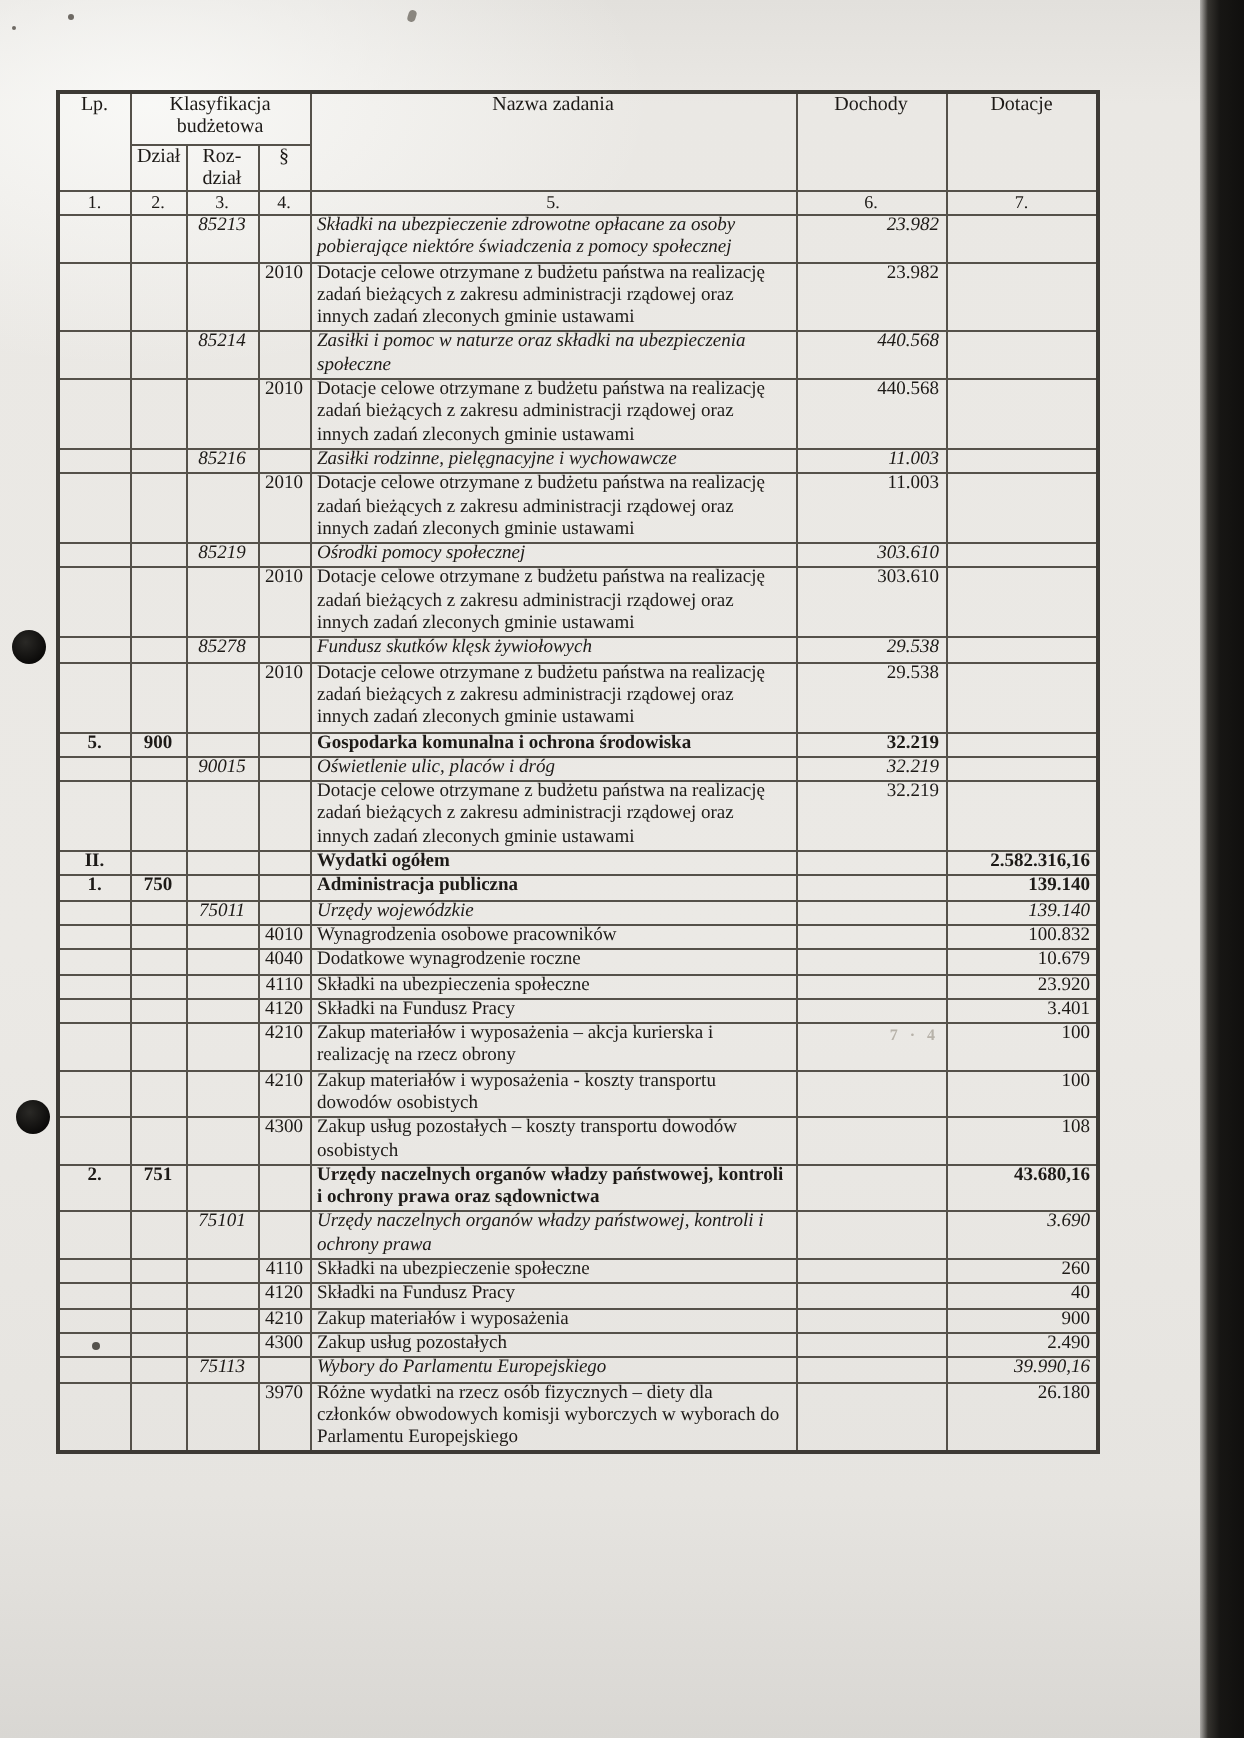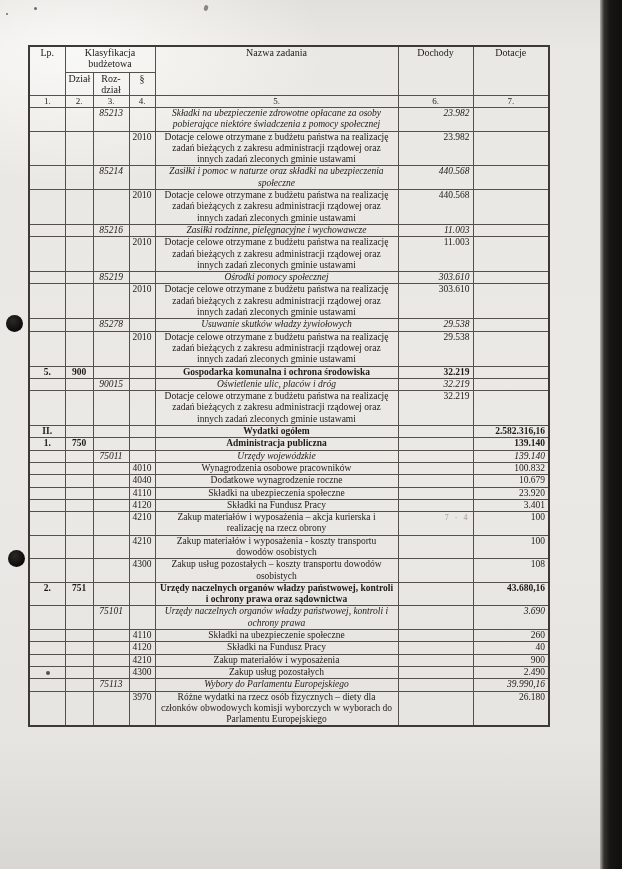--- a/index.html
+++ b/index.html
@@ -41,21 +41,21 @@
   }
   table.budget{border:2px solid #3d3a35;padding-left:39px;}
   thead th{text-align:center;vertical-align:middle;font-weight:bold;font-size:10px;line-height:11px;}
   thead tr.numrow td{height:11px;font-size:9px;line-height:10px;text-align:center;font-weight:normal;padding:0;}
   thead tr.h1 th{height:25px;}
   thead tr.h2 th{height:22px;}
   td.lp{text-align:center;}
   td.dzial{text-align:center;}
   td.rozdzial{text-align:center;font-style:italic;margin-left:11px;}
   td.par{text-align:right;padding-right:4px;}
-  td.nazwa{text-align:center;padding-left:4px;}
+  td.nazwa{text-align:left;padding-left:4px;}
   td.dochody{text-align:right;padding-right:26px;}
   td.wydatki{text-align:right;padding-right:3px;}
   tr.r-italic td{font-style:italic;}
   tr.r-bold td{font-weight:bold;}
   .faint{color:#b7b2a9;font-size:8px;letter-spacing:2px;font-style:normal;font-weight:bold;}
 </style>
 </head>
 <body>
 
 <div class="page">
@@ -169,21 +169,21 @@
           <td class="par">2010</td>
           <td class="nazwa">Dotacje celowe otrzymane z budżetu państwa na realizację zadań bieżących z zakresu administracji rządowej oraz innych zadań zleconych gminie ustawami</td>
           <td class="dochody">303.610</td>
           <td class="wydatki"></td>
         </tr>
         <tr class="r-italic">
           <td class="lp"></td>
           <td class="dzial"></td>
           <td class="rozdzial">85278</td>
           <td class="par"></td>
-          <td class="nazwa">Usuwanie skutków władzy żywiołowych</td>
+          <td class="nazwa">Fundusz skutków klęsk żywiołowych</td>
           <td class="dochody">29.538</td>
           <td class="wydatki"></td>
         </tr>
         <tr>
           <td class="lp"></td>
           <td class="dzial"></td>
           <td class="rozdzial"></td>
           <td class="par">2010</td>
           <td class="nazwa">Dotacje celowe otrzymane z budżetu państwa na realizację zadań bieżących z zakresu administracji rządowej oraz innych zadań zleconych gminie ustawami</td>
           <td class="dochody">29.538</td>

